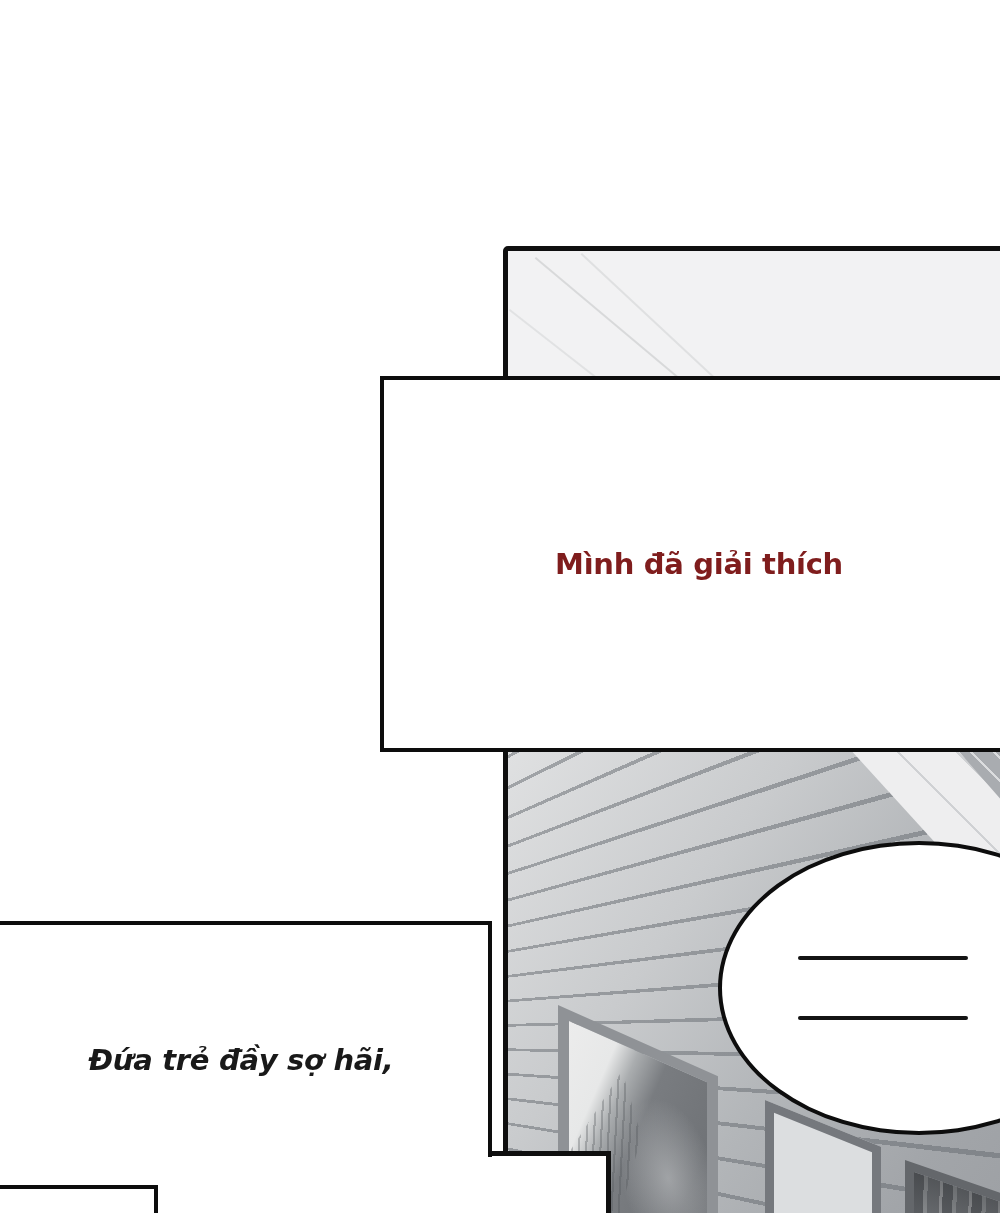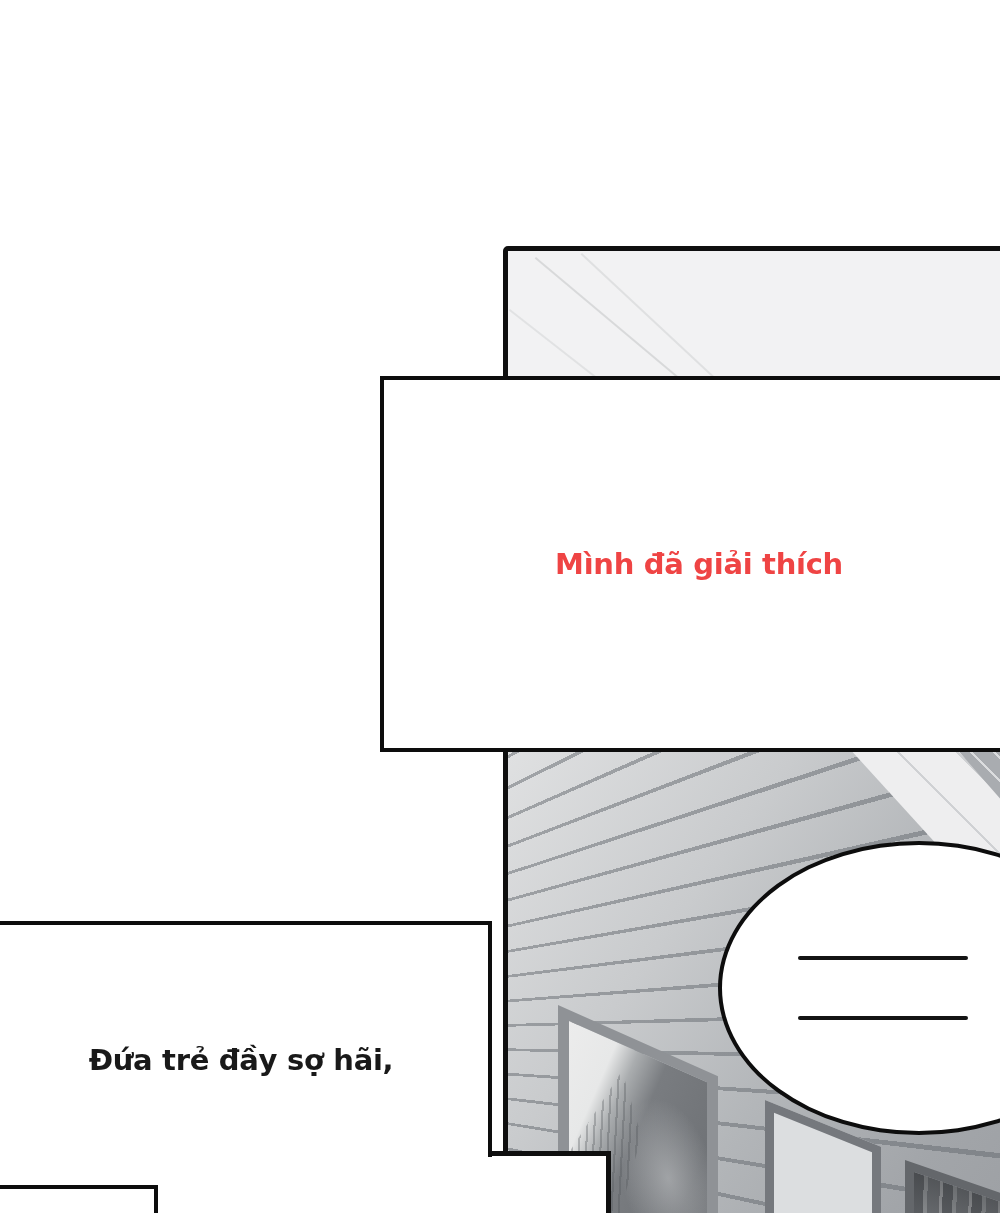--- a/index.html
+++ b/index.html
@@ -93,21 +93,21 @@
     left:380px;top:376px;width:632px;height:376px;
     background:#ffffff;
     border:4px solid #0d0d0d;
     display:flex;align-items:center;justify-content:center;
     z-index:2;
   }
   .speech-text{
     position:static;
     text-align:center;
     font-size:29px;font-weight:700;line-height:1.4;
-    color:#ef4444;letter-spacing:-0.3px;margin-left:6px;
+    color:#7f1d1d;letter-spacing:-0.3px;margin-left:6px;
   }
   .speech-text span{position:static;display:block;}
 
   
   .bubble{
     left:718px;top:841px;width:402px;height:294px;
     background:#ffffff;border:4px solid #0d0d0d;
     border-radius:50%;
     z-index:3;
   }
@@ -128,21 +128,21 @@
   .narration-box{
     left:-6px;top:921px;width:498px;height:236px;
     background:#ffffff;
     border-top:4px solid #0d0d0d;
     border-right:4px solid #0d0d0d;
     z-index:5;
     text-align:center;
     padding-top:118px;
     font-size:29px;font-weight:700;color:#191919;letter-spacing:-0.3px;
   }
-  .narration-box span{position:static;}
+  .narration-box span{position:static;font-style:italic;}
 
   
   .next-box{
     left:-6px;top:1185px;width:164px;height:34px;
     background:#ffffff;
     border-top:4px solid #0d0d0d;
     border-right:4px solid #0d0d0d;
     z-index:5;
   }
 </style>

